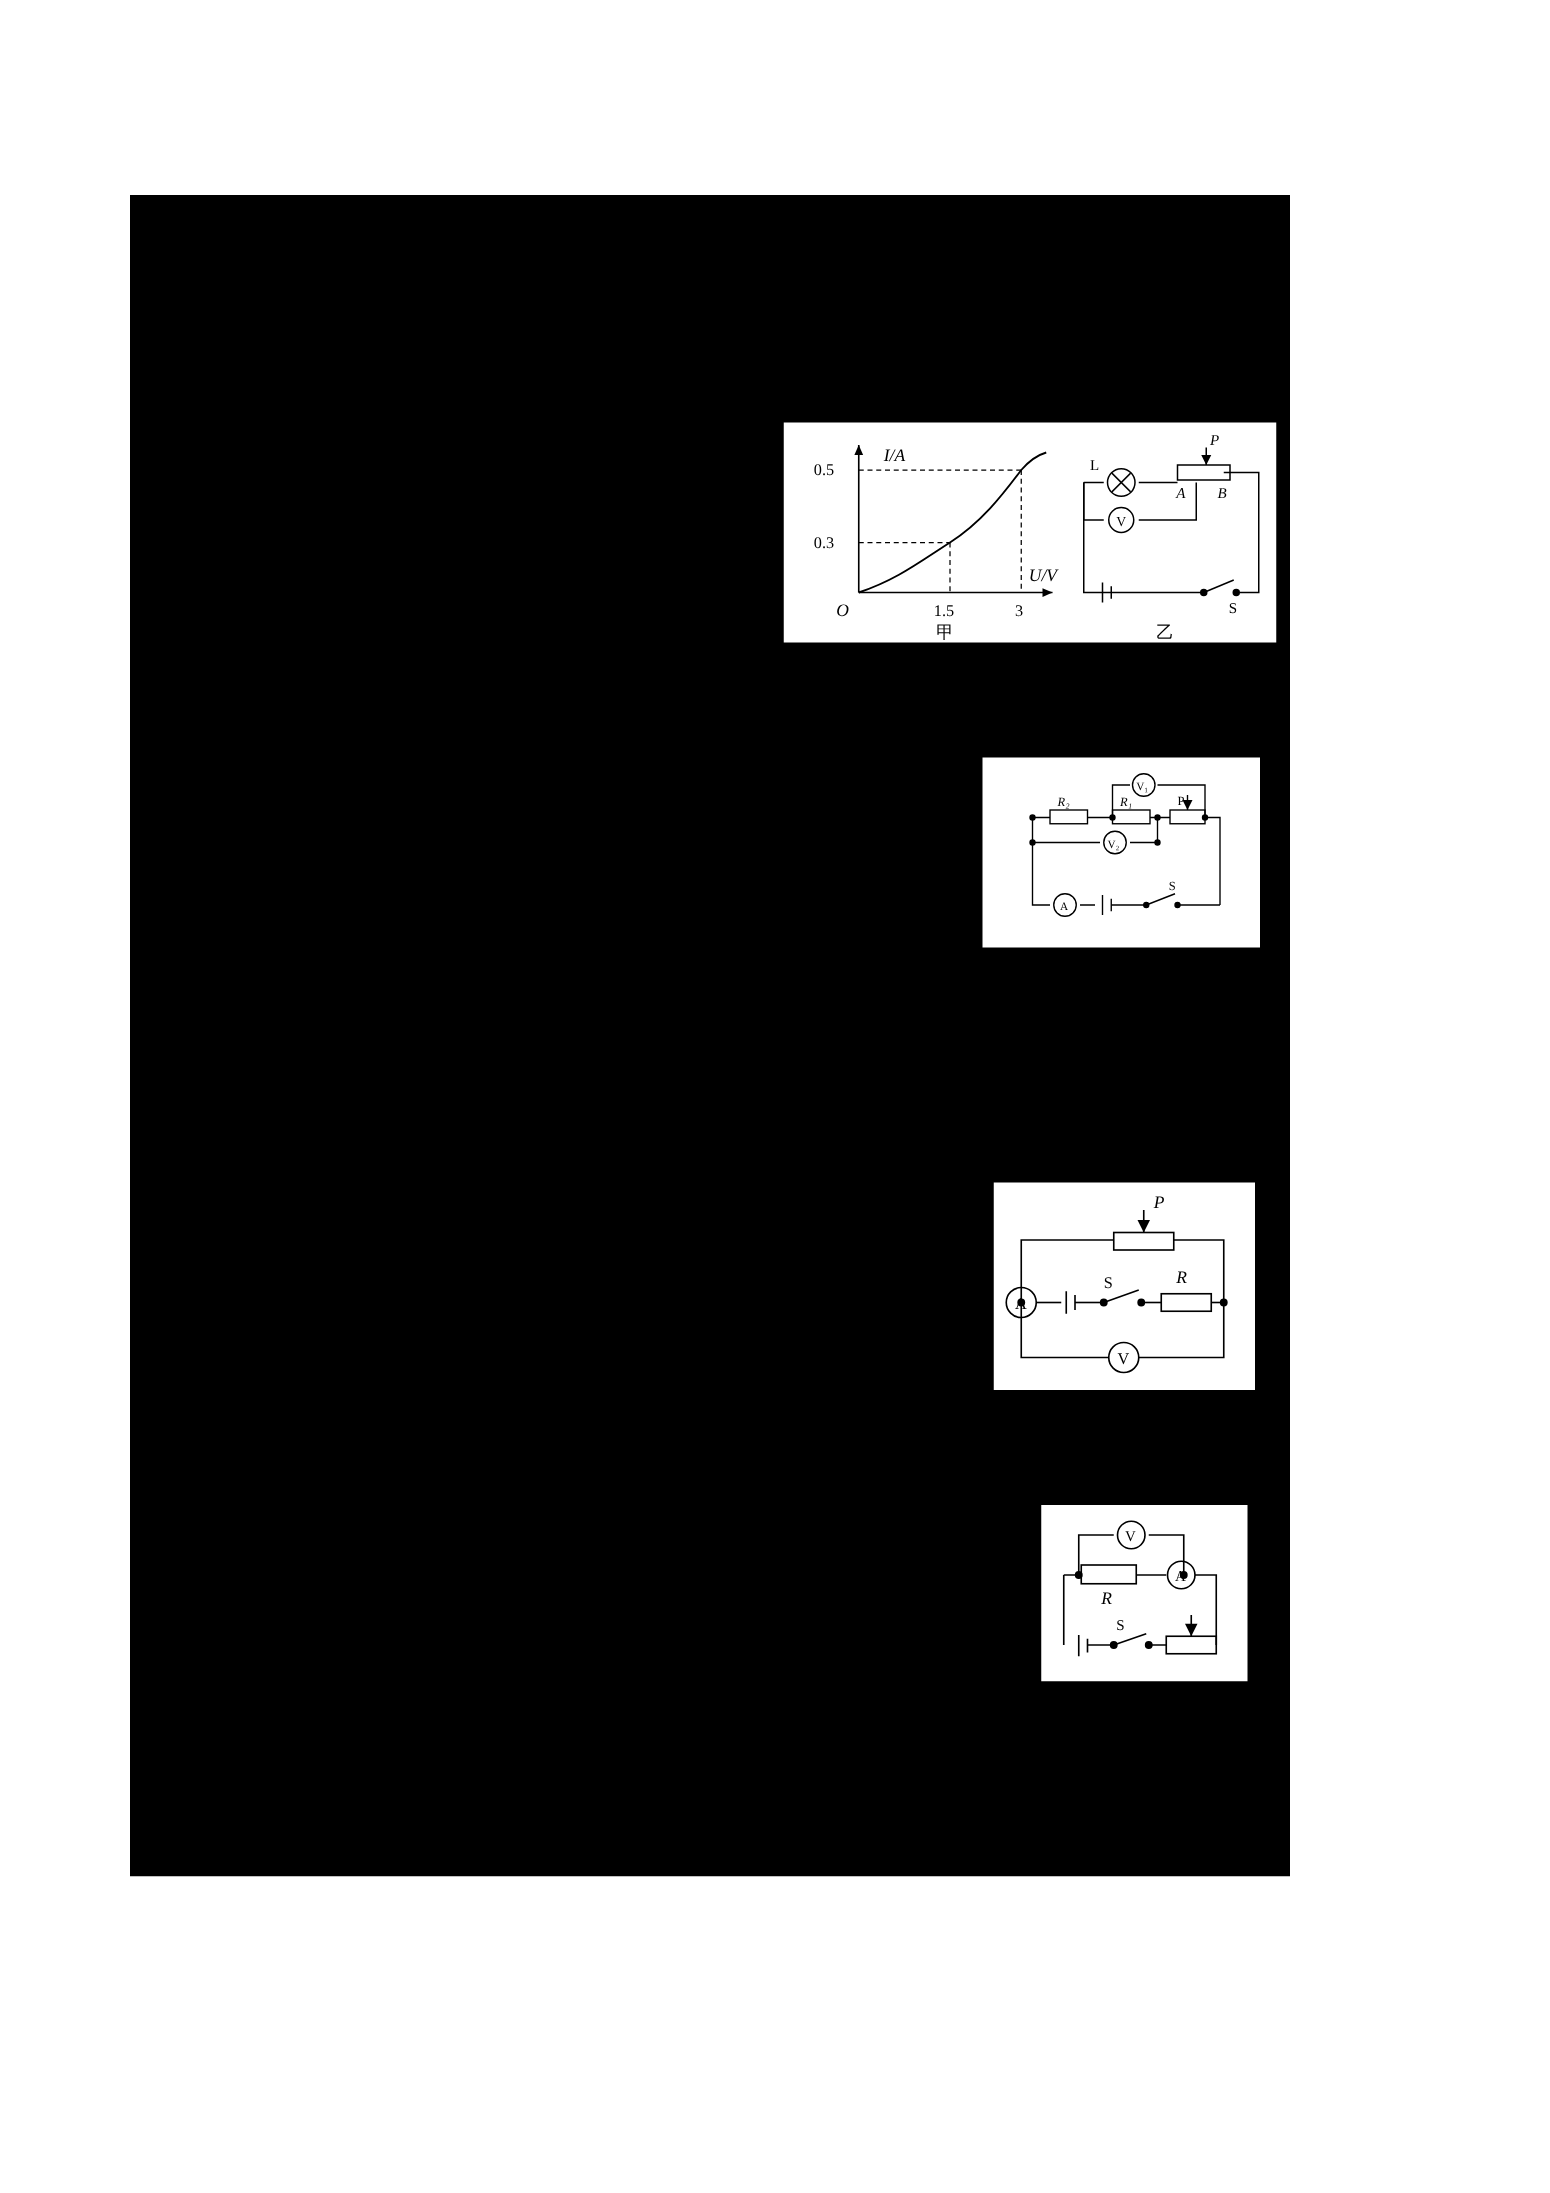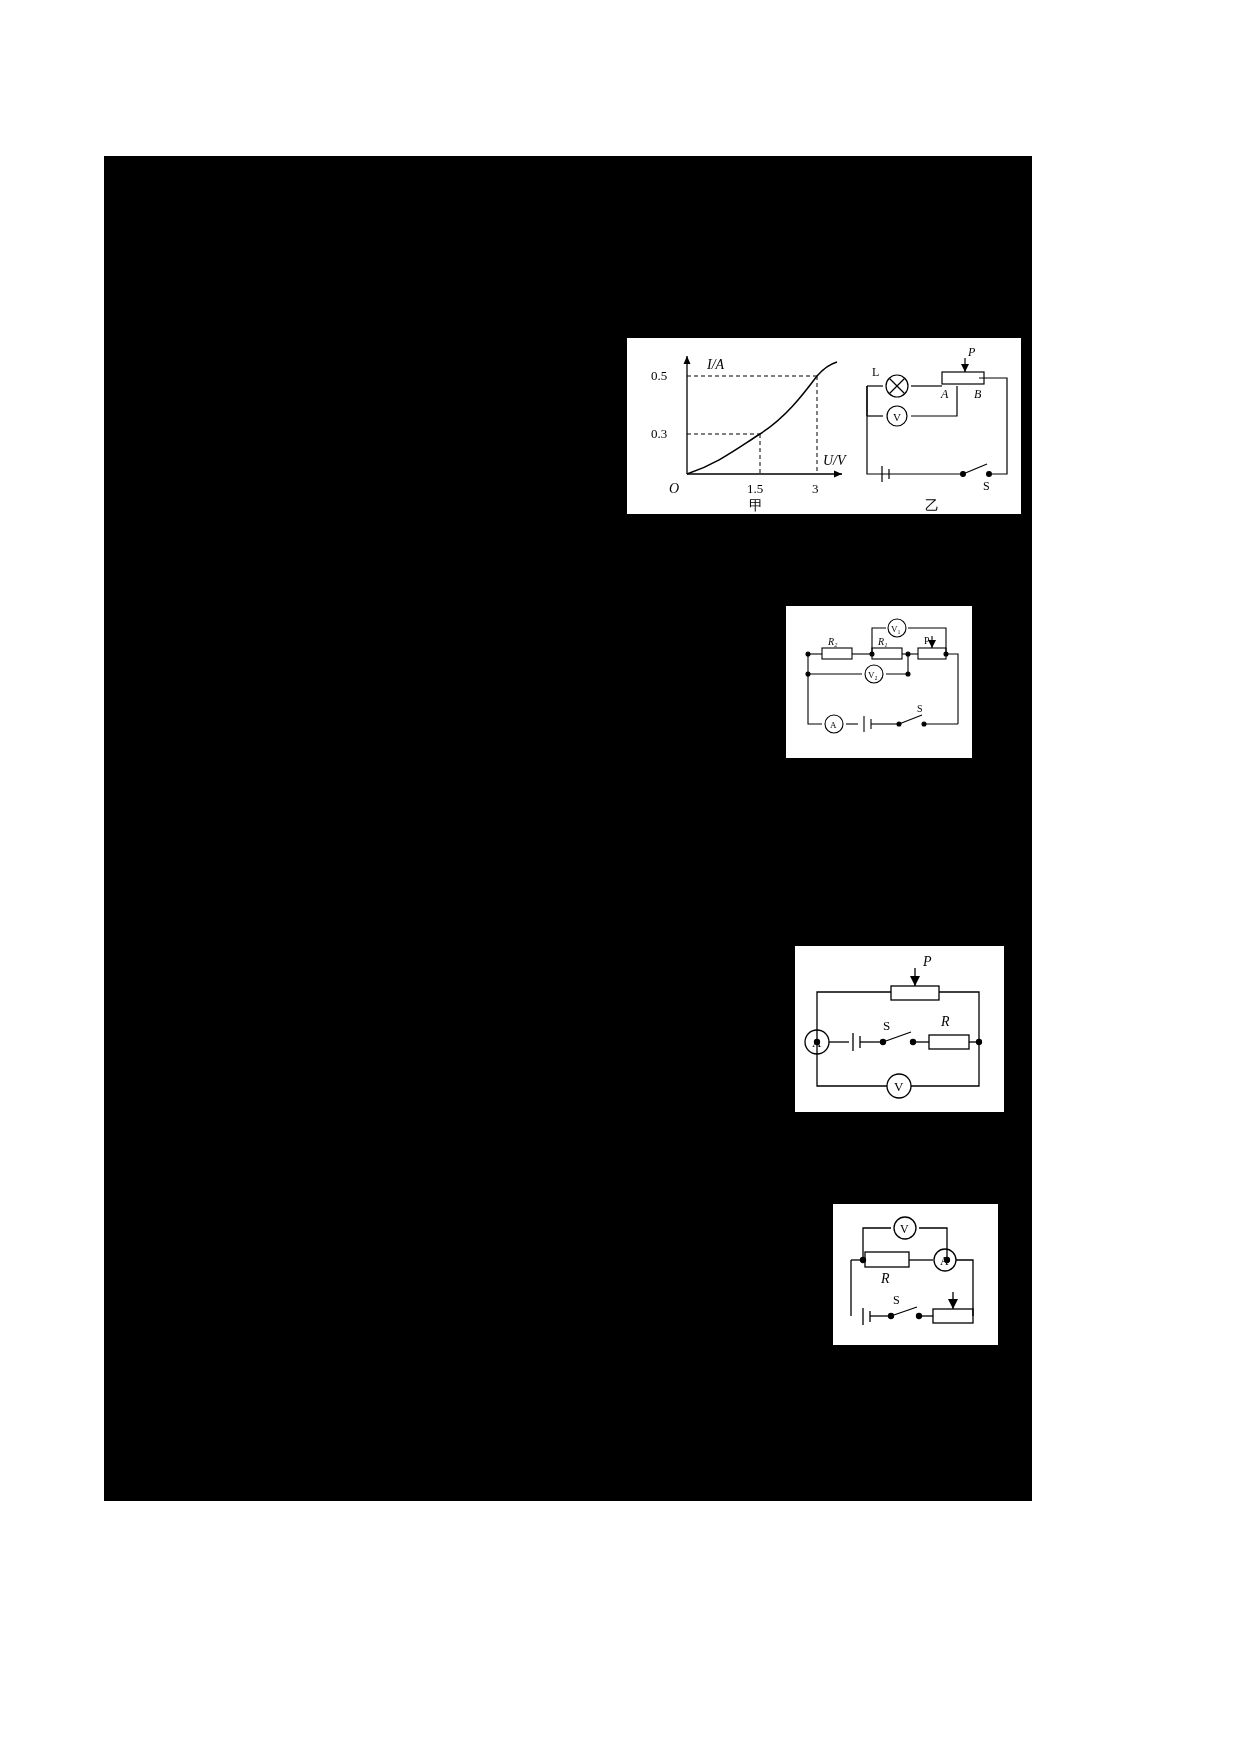--- a/index.html
+++ b/index.html
@@ -22,21 +22,21 @@
     height: 1345px;
     background: #000000;
   }
   
   .figure-panel {
     position: absolute;
     background: #ffffff;
     overflow: hidden;
   }
   #fig-1 { left: 627px; top: 338px; width: 394px; height: 176px; }
-  #fig-2 { left: 786px; top: 606px; width: 186px; height: 152px; }
+  #fig-2 { left: 786px; top: 606px; width: 222px; height: 152px; }
   #fig-3 { left: 795px; top: 946px; width: 209px; height: 166px; }
   #fig-4 { left: 833px; top: 1204px; width: 165px; height: 141px; }
 
   .fig-svg { display: block; width: 100%; height: 100%; }
 </style>
 </head>
 <body>
 
 <div id="page-black"></div>
 

